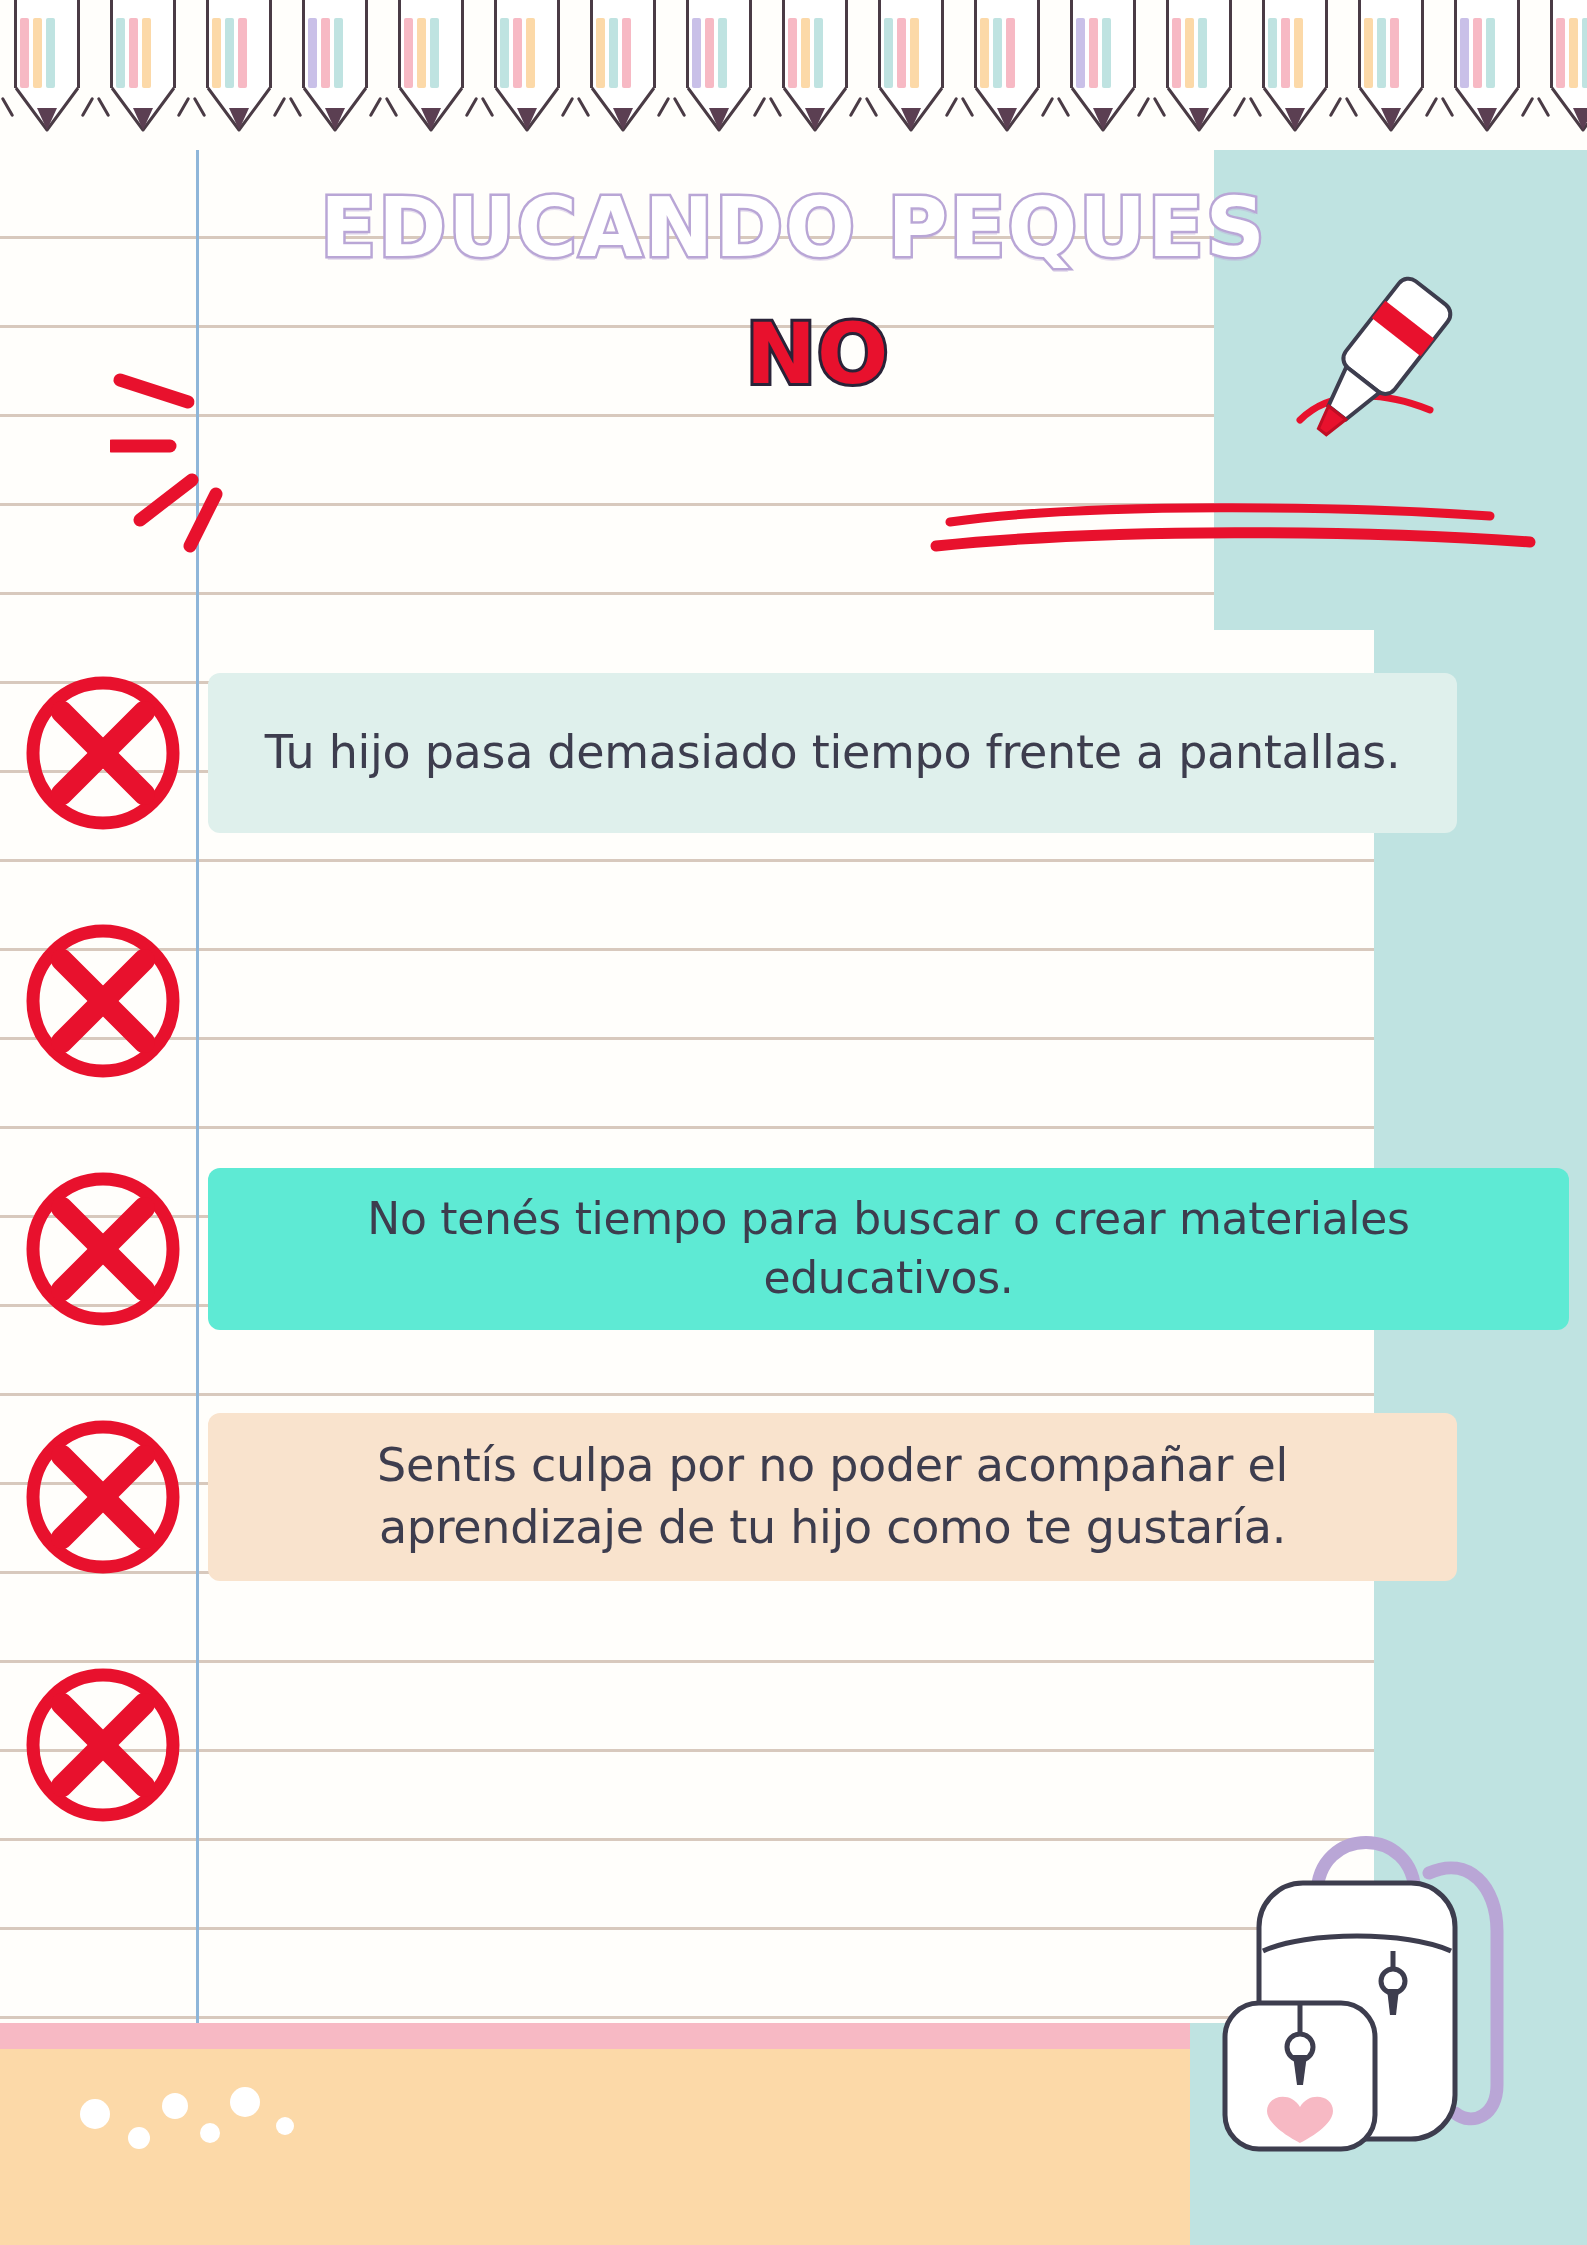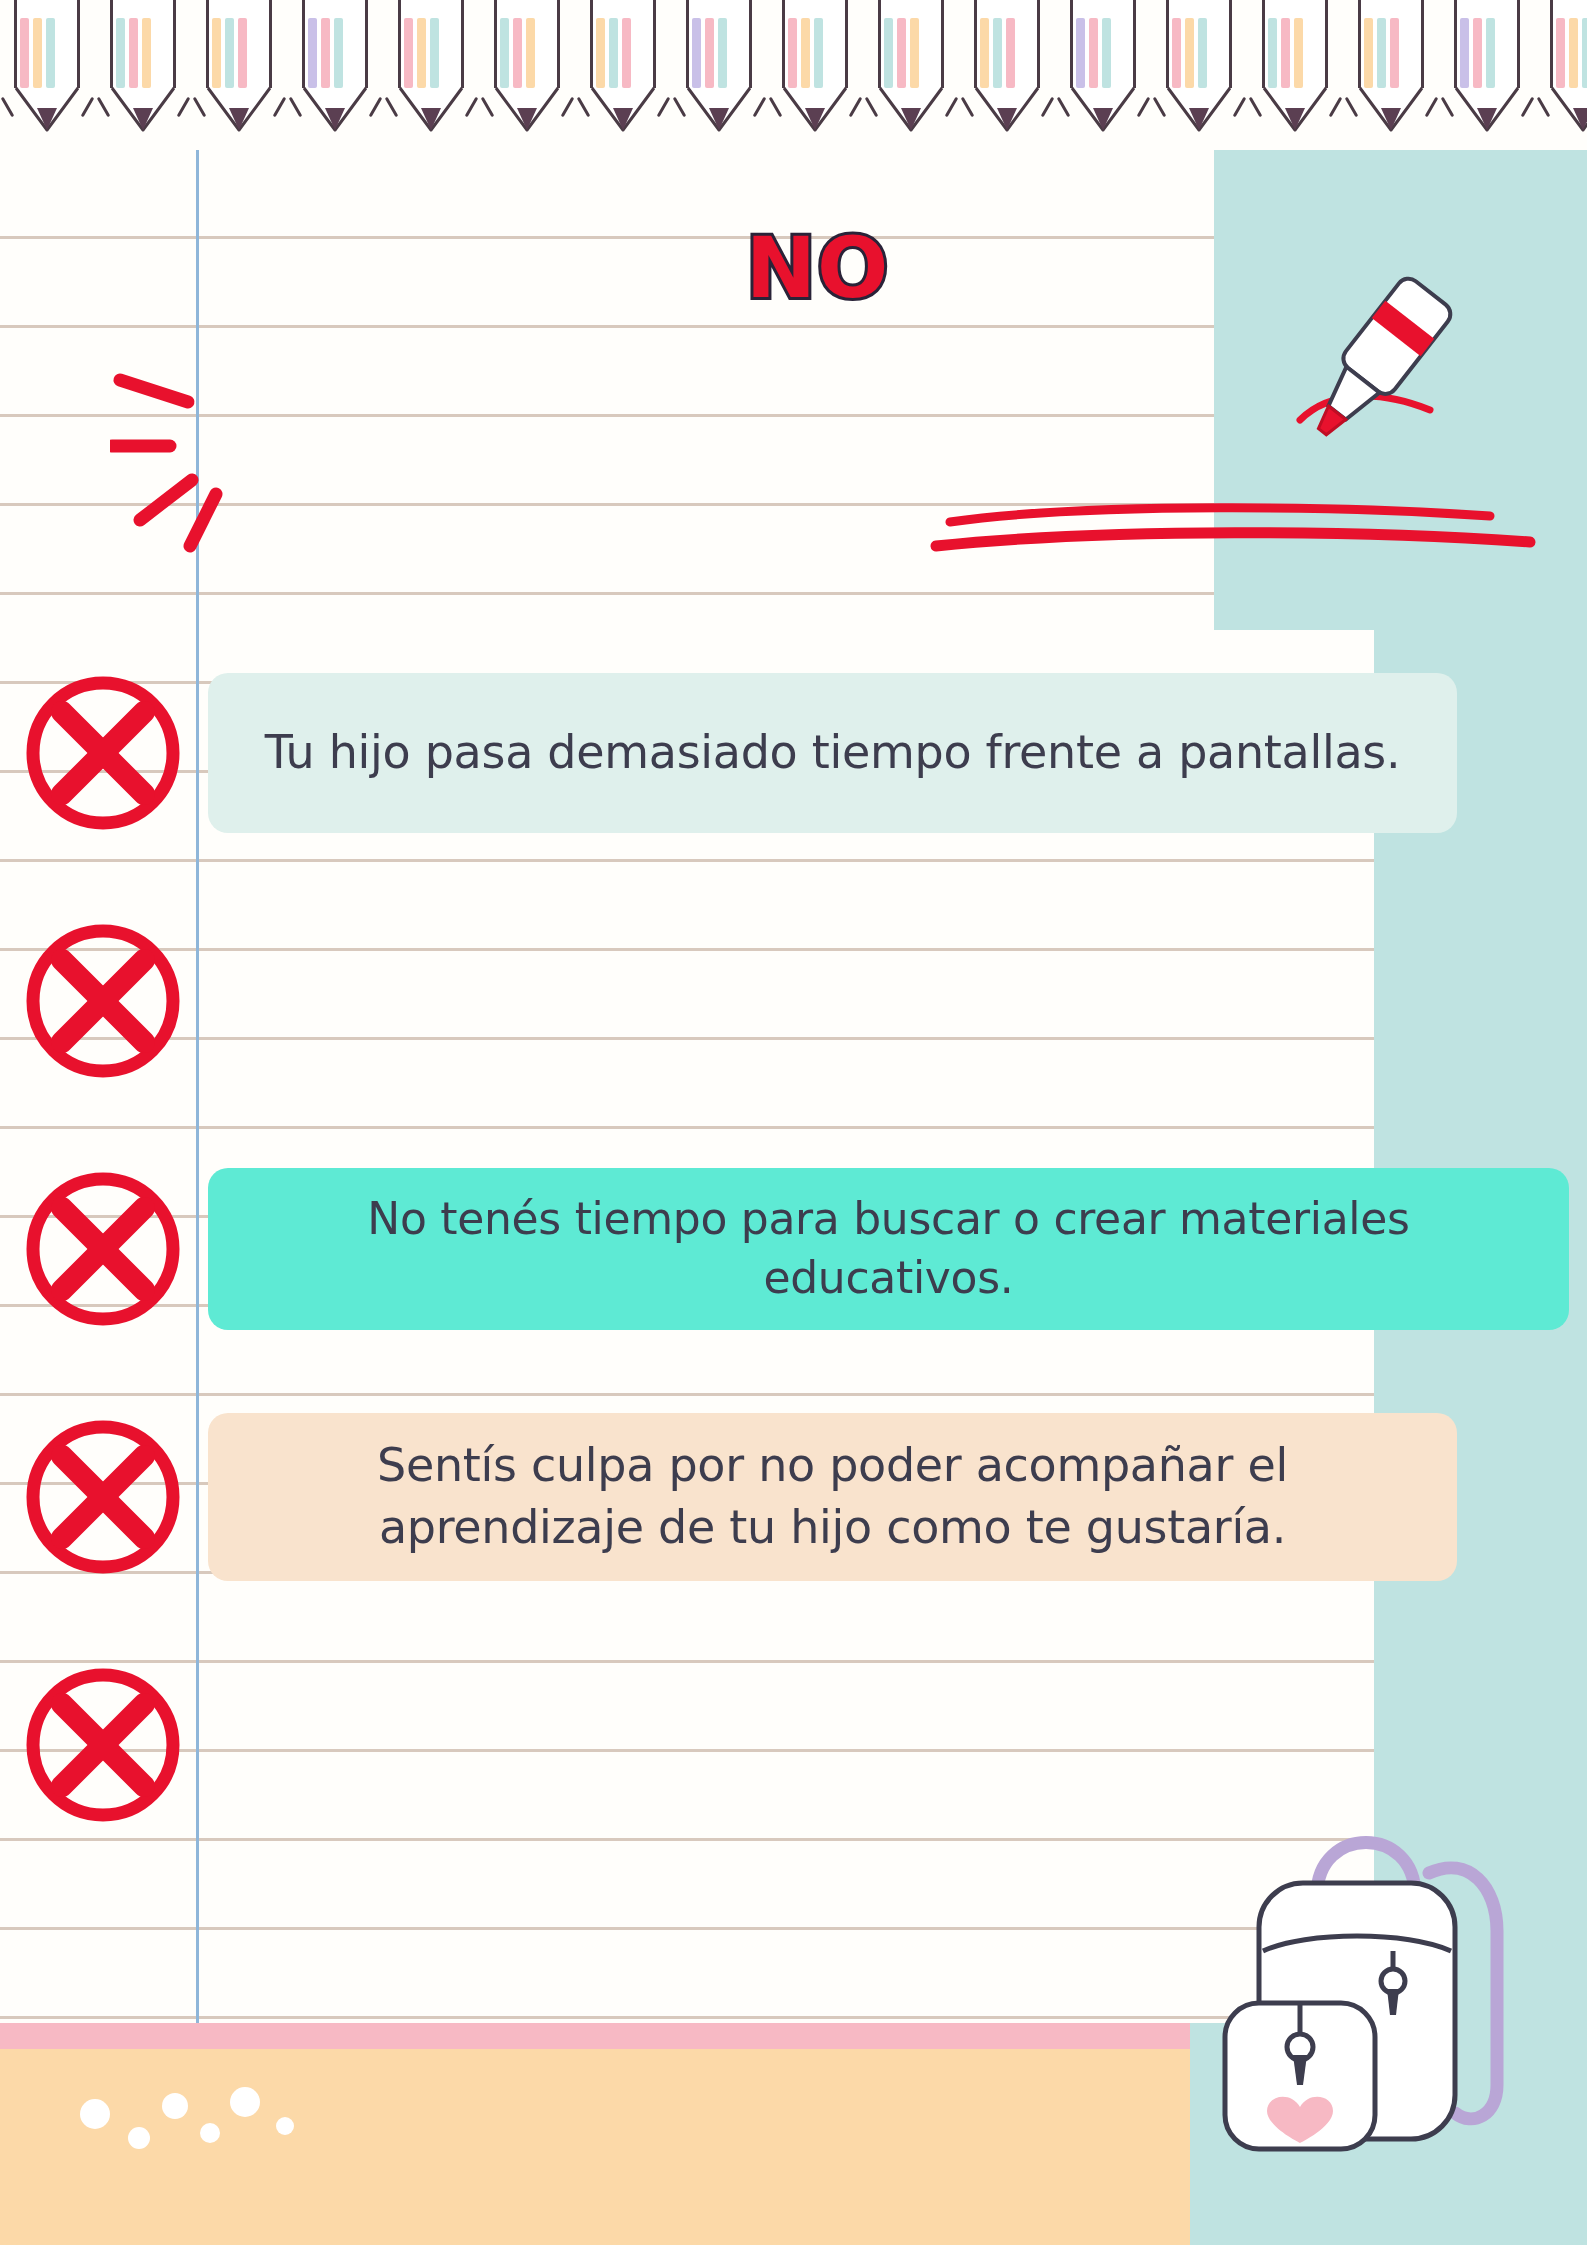--- a/index.html
+++ b/index.html
@@ -236,21 +236,21 @@
     left: 18px;
     width: 170px;
     height: 170px;
     flex: 0 0 170px;
     z-index: 3;
   }
   .bubble {
     position: absolute;
     left: 208px;
     right: 130px;
-    border-radius: 20px;
+    border-radius: 12px;
     padding: 22px 34px;
     box-sizing: border-box;
     min-height: 160px;
     display: flex;
     align-items: center;
     justify-content: center;
   }
   .bubble p {
     margin: 0;
     width: 100%;
@@ -562,20 +562,21 @@
         </div>
         <svg class="wood-outline" viewBox="0 0 66 46">
           <path d="M2,2 L33,44 L64,2" fill="#ffffff" stroke="#4a3b45" stroke-width="3" stroke-linejoin="round"></path>
         </svg>
         <div class="tip"></div>
         <div class="spark" style="left:6px; transform:rotate(-30deg)"></div>
       </div>
     </div>
 
   <div class="title-block">
+    <div class="title-main">EDUCANDO PEQUES</div>
     <div class="title-sub-row">
       <span class="word-no">NO</span>
     </div>
   </div>
 
   <svg class="red-underline" viewBox="0 0 620 70">
     <path d="M20,22 C160,2 420,6 560,16" stroke="#e8112d" stroke-width="9" fill="none" stroke-linecap="round"></path>
     <path d="M6,46 C180,28 430,30 600,42" stroke="#e8112d" stroke-width="11" fill="none" stroke-linecap="round"></path>
   </svg>
 

